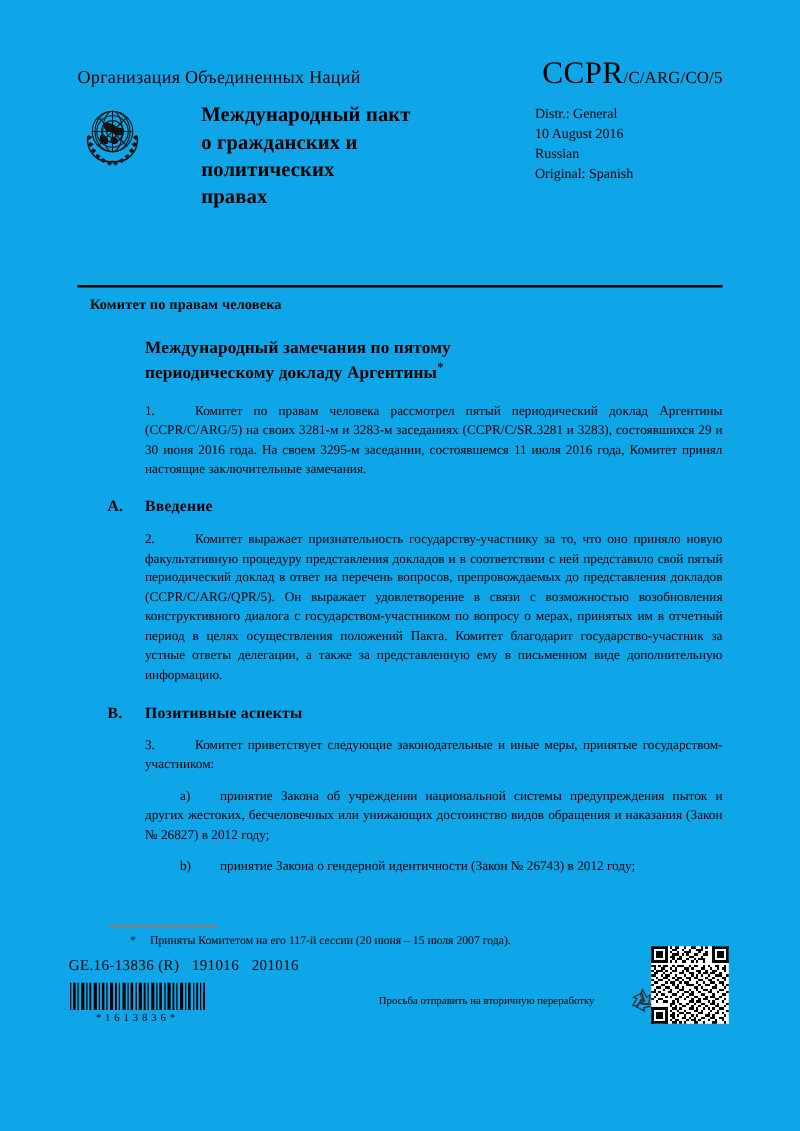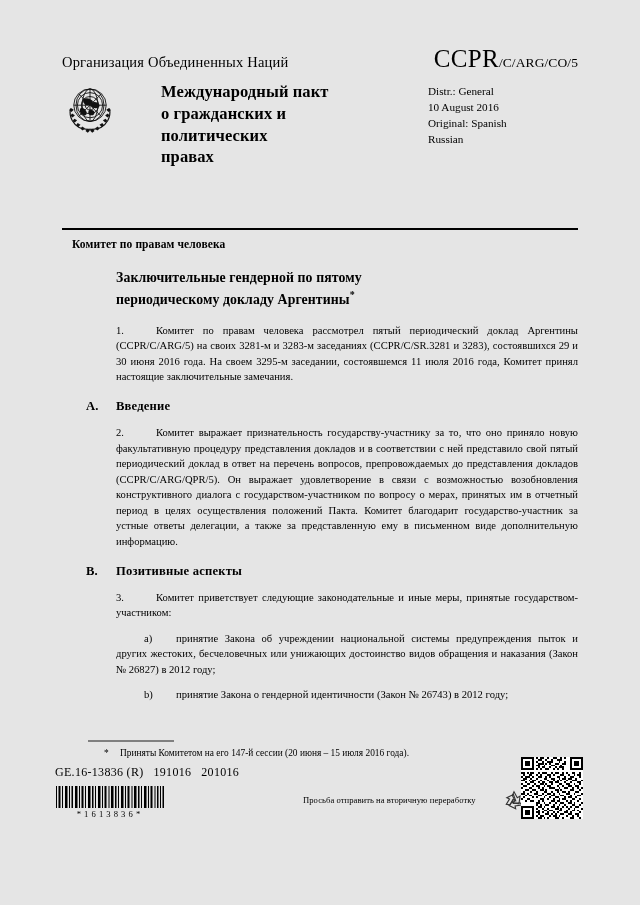--- a/index.html
+++ b/index.html
@@ -8,21 +8,21 @@
     background: #ffffff;
   }
   body {
     font-family: "Liberation Serif", "DejaVu Serif", serif;
     color: #000000;
   }
   .page {
     position: relative;
     width: 640px;
     height: 905px;
-    background: #e5e5e5;
+    background: #0ea5e9;
     overflow: hidden;
   }
 
   
   .masthead {
     position: absolute;
     left: 62px;
     top: 46px;
     width: 516px;
   }
@@ -295,35 +295,35 @@
 
       <div class="title-cell">
         <div class="pact-title">Международный пакт</div>
         <div class="pact-title">о гражданских и политических</div>
         <div class="pact-title">правах</div>
       </div>
 
       <div class="distr-cell">
         <div class="distr-line">Distr.: General</div>
         <div class="distr-line">10 August 2016</div>
+        <div class="distr-line">Russian</div>
         <div class="distr-line">Original: Spanish</div>
-        <div class="distr-line">Russian</div>
       </div>
 
     </div>
   </div>
 
   <div class="head-rule"></div>
 
   <div class="committee">Комитет по правам человека</div>
 
   <div class="content">
 
     <div class="doc-title">
-      <span>Заключительные гендерной по пятому</span><br>
+      <span>Международный замечания по пятому</span><br>
       <span>периодическому докладу Аргентины</span><span class="star">*</span>
     </div>
 
     <p class="para">
       <span class="num">1.</span><span>Комитет по правам человека рассмотрел пятый периодический доклад Аргентины (CCPR/C/ARG/5) на своих 3281-м и 3283-м заседаниях (CCPR/C/SR.3281 и 3283), состоявшихся 29 и 30 июня 2016 года. На своем 3295-м заседании, состоявшемся 11 июля 2016 года, Комитет принял настоящие заключительные замечания.</span>
     </p>
 
     <div class="sec-head">
       <span class="sec-letter">A.</span>
       <span>Введение</span>
@@ -347,21 +347,21 @@
     </p>
 
     <p class="para">
       <span class="alpha">b)</span><span>принятие Закона о гендерной идентичности (Закон № 26743) в 2012 году;</span>
     </p>
 
   </div>
 
   <div class="footnote-rule"></div>
   <div class="footnote">
-    <span class="fn-star">*</span><span>Приняты Комитетом на его 147-й сессии (20 июня – 15 июля 2016 года).</span>
+    <span class="fn-star">*</span><span>Приняты Комитетом на его 117-й сессии (20 июня – 15 июля 2007 года).</span>
   </div>
 
   <div class="ge-line">
     <span>GE.16-13836 (R)</span><span class="ge-gap"></span><span>191016</span><span class="ge-gap"></span><span>201016</span>
   </div>
 
   <div class="barcode-wrap">
     <svg class="barcode" viewBox="0 0 220 44" preserveAspectRatio="none" aria-hidden="true">
       <g fill="#000000">
         <rect x="2" y="0" width="2" height="44"></rect>

